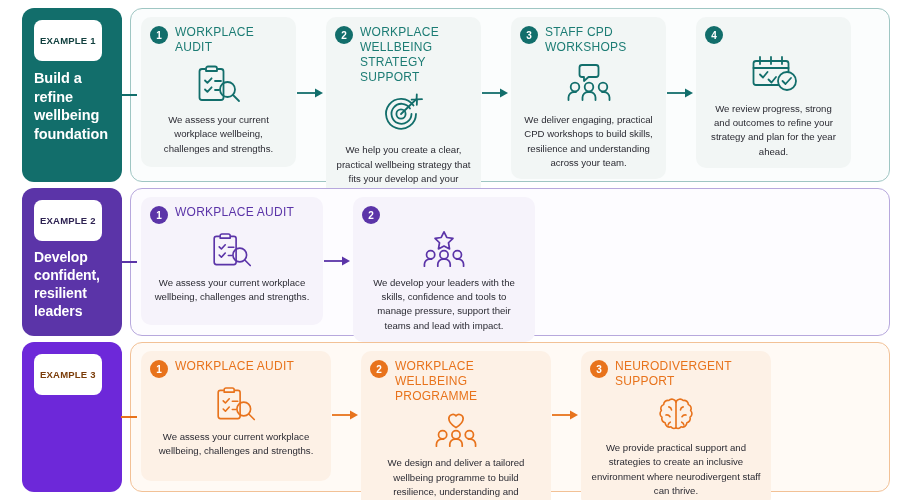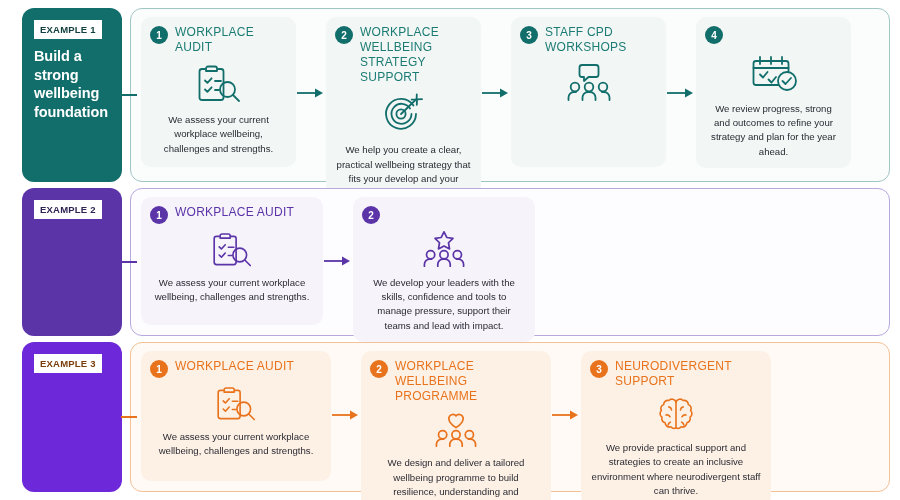--- a/index.html
+++ b/index.html
@@ -47,25 +47,25 @@
     flex-direction: column;
     gap: 8px;
     color: #ffffff;
   }
   .row-1 .panel { background: #126E6B; }
   .row-2 .panel { background: #5B34A8; align-items: center; }
   .row-3 .panel { background: #6d28d9; }
 
   .panel-tag {
     background: #ffffff;
-    border-radius: 0;
+    border-radius: 8px;
     font-size: 9.5px;
     font-weight: 700;
     letter-spacing: .2px;
-    padding: 4px 6px;
+    padding: 15px 6px;
     text-align: center;
     align-self: flex-start;
   }
   .row-1 .panel-tag { color: #12403f; }
   .row-2 .panel-tag { color: #2e2352; }
   .row-3 .panel-tag { color: #7a3c08; }
 
   .panel-title {
     font-size: 14px;
     font-weight: 700;
@@ -187,21 +187,21 @@
   .arrow svg { display: block; }
 </style>
 </head>
 <body>
 
 <div class="board">
 
   <div class="row row-1">
     <div class="panel">
       <div class="panel-tag">EXAMPLE 1</div>
-      <div class="panel-title">Build a strong wellbeing foundation</div>
+      <div class="panel-title">Build a refine wellbeing foundation</div>
     </div>
     <div class="stub"></div>
 
     <div class="container">
 
       <div class="card">
         <div class="card-head">
           <div class="badge">1</div>
           <div class="card-title">WORKPLACE AUDIT</div>
         </div>
@@ -261,20 +261,21 @@
           <svg width="58" height="44" viewBox="0 0 58 44" fill="none" stroke="#126E6B" stroke-width="1.8" stroke-linecap="round" stroke-linejoin="round">
             <path d="M22 3h14a2.5 2.5 0 0 1 2.5 2.5v7A2.5 2.5 0 0 1 36 15h-7.5L24 19v-4h-2a2.5 2.5 0 0 1-2.5-2.5v-7A2.5 2.5 0 0 1 22 3z"></path>
             <circle cx="15" cy="25" r="4.3"></circle>
             <path d="M8.5 38v-2.5A5.5 5.5 0 0 1 14 30h2"></path>
             <circle cx="29" cy="25" r="4.3"></circle>
             <path d="M22.5 38v-2.5A5.5 5.5 0 0 1 28 30h2a5.5 5.5 0 0 1 5.5 5.5V38"></path>
             <circle cx="43" cy="25" r="4.3"></circle>
             <path d="M42 30h2a5.5 5.5 0 0 1 5.5 5.5V38"></path>
           </svg>
         </div>
+        <div class="card-body">We deliver engaging, practical CPD workshops to build skills, resilience and understanding across your team.</div>
       </div>
 
       <div class="arrow">
         <svg width="28" height="12" viewBox="0 0 28 12">
           <path d="M0 6h19" stroke="#126E6B" stroke-width="1.8"></path>
           <path d="M18 1.5l8 4.5-8 4.5z" fill="#126E6B"></path>
         </svg>
       </div>
 
       <div class="card">
@@ -294,20 +295,21 @@
         </div>
         <div class="card-body">We review progress, strong and outcomes to refine your strategy and plan for the year ahead.</div>
       </div>
 
     </div>
   </div>
 
   <div class="row row-2">
     <div class="panel">
       <div class="panel-tag">EXAMPLE 2</div>
+      <div class="panel-title">Develop confident, resilient leaders</div>
     </div>
     <div class="stub"></div>
 
     <div class="container">
 
       <div class="card">
         <div class="card-head">
           <div class="badge">1</div>
           <div class="card-title">WORKPLACE AUDIT</div>
         </div>

